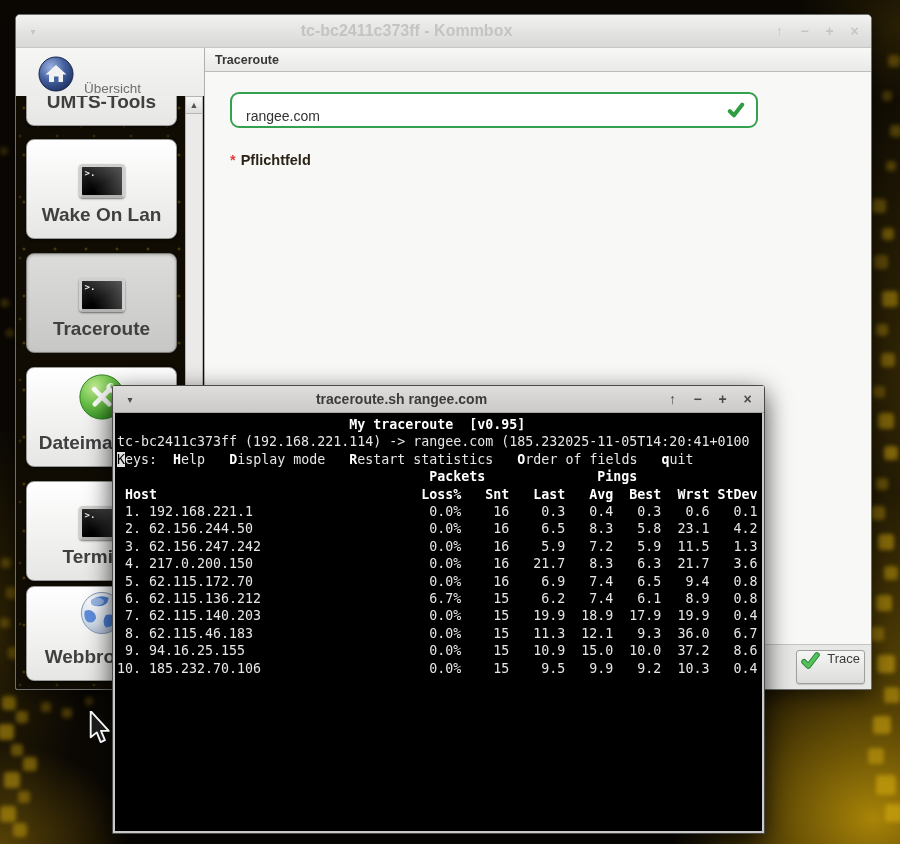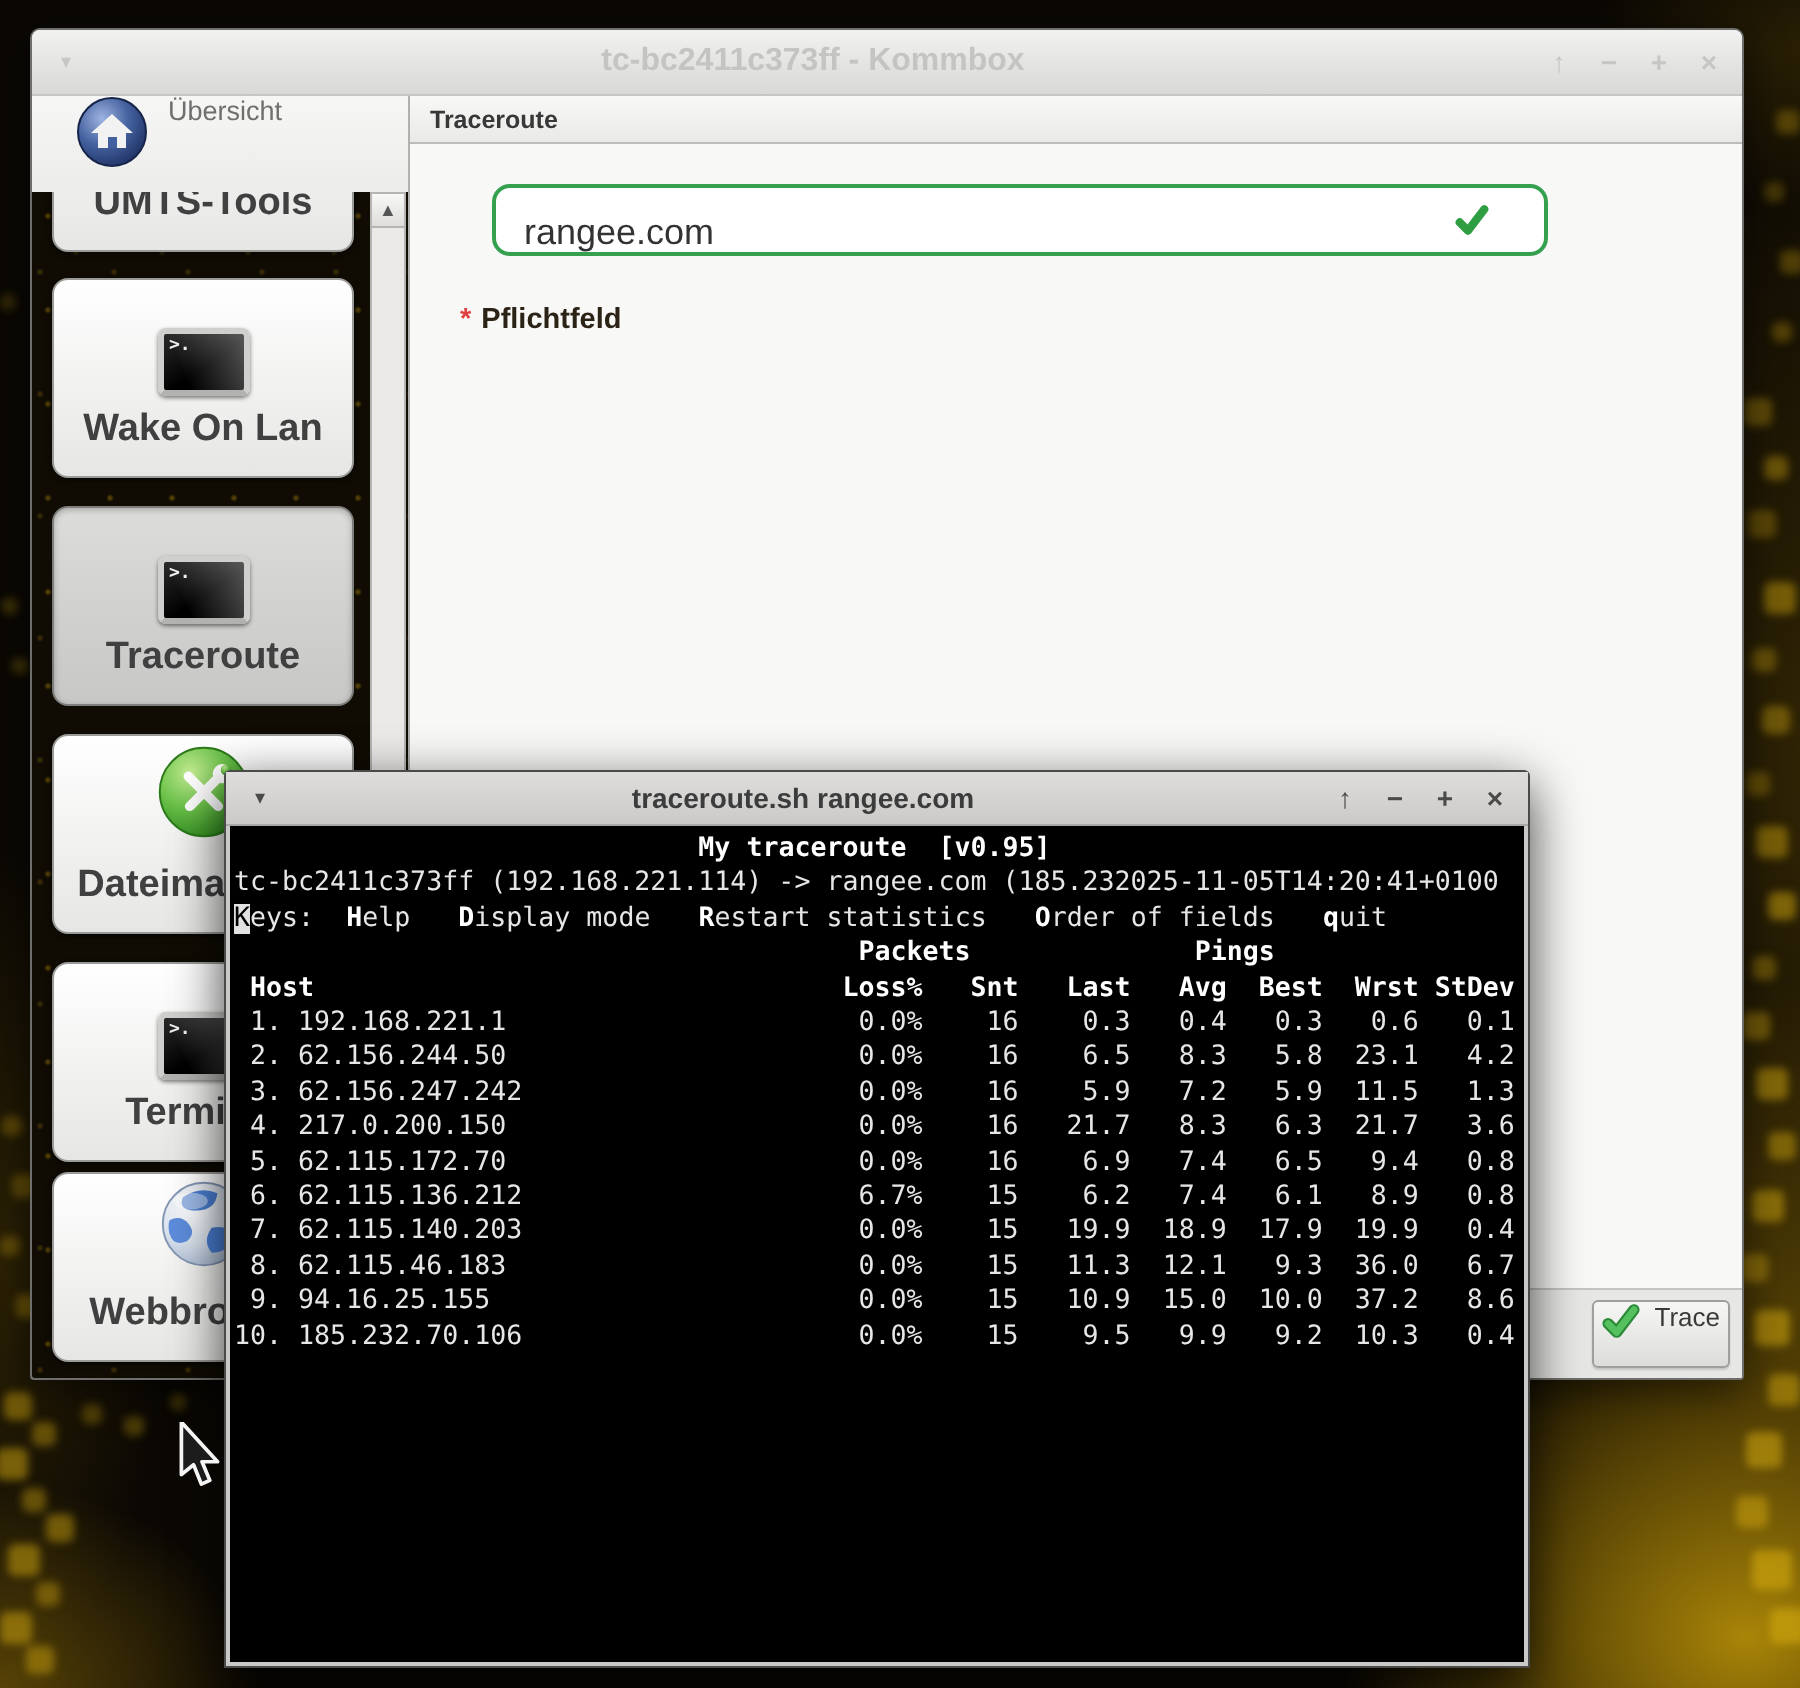--- a/index.html
+++ b/index.html
@@ -64,21 +64,21 @@
     height:33px;flex:0 0 33px;padding:0 4px;
     background:linear-gradient(#f2f2f0 0%,#e3e3e1 55%,#d9d9d7 100%);
     border-bottom:1px solid #c6c6c4;color:#c6c6c4;
   }
   .main-window .tb-title{font-size:16px;color:#c4c4c2;}
   .main-body{flex:1;display:flex;min-height:0;}
 
   
   .sidebar{width:188px;flex:0 0 188px;display:flex;flex-direction:column;border-right:1px solid #b0b0ae;}
   .overview-row{
-    height:48px;flex:0 0 48px;display:flex;align-items:flex-start;gap:10px;padding-left:22px;
+    height:48px;flex:0 0 48px;display:flex;align-items:flex-end;gap:10px;padding-left:22px;
     background:linear-gradient(#f6f6f4,#ececea);
   }
   .overview-label{font-size:13.5px;color:#6f6f6f;}
   .tool-list{
     position:relative;flex:1;overflow:hidden;
     background-color:#100c04;
     background-image:
       radial-gradient(2px 2px at 8px 12px, rgba(190,150,10,.5), transparent),
       radial-gradient(2px 2px at 22px 30px, rgba(190,150,10,.35), transparent),
       radial-gradient(2px 2px at 4px 40px, rgba(190,150,10,.3), transparent);
@@ -117,21 +117,21 @@
     height:23px;flex:0 0 23px;display:flex;align-items:center;padding-left:10px;
     background:linear-gradient(#f8f8f6,#e9e9e7);border-bottom:1px solid #bcbcba;
   }
   .tab-label{font-size:12.5px;font-weight:bold;color:#383838;}
   .form-area{flex:1;padding:20px 0 0 25px;}
   .host-label{font-size:14px;color:#3c3c3c;margin:3px 0 22px 0;}
   .host-input-wrap{position:relative;width:528px;height:36px;}
   .host-input{
     width:100%;height:100%;box-sizing:border-box;
     border:2px solid #35a04e;border-radius:9px;background:#fff;
-    padding:12px 40px 0 14px;font-family:"Liberation Sans",sans-serif;font-size:18px;color:#333;outline:none;margin-left:16px;
+    padding:12px 40px 0 14px;font-family:"Liberation Sans",sans-serif;font-size:14px;color:#333;outline:none;
   }
   .input-check{position:absolute;right:13px;top:9px;width:18px;height:18px;}
   .required-note{margin-top:24px;font-size:14.5px;font-weight:bold;color:#2b2316;}
   .required-note .ast{color:#e04040;margin-right:5px;}
   .status-bar{
     height:44px;flex:0 0 44px;display:flex;align-items:center;justify-content:flex-end;
     background:#e7e7e5;border-top:1px solid #c4c4c2;padding-right:6px;
   }
   .trace-btn{
     display:flex;align-items:flex-start;gap:7px;height:32px;padding:0 4px;

